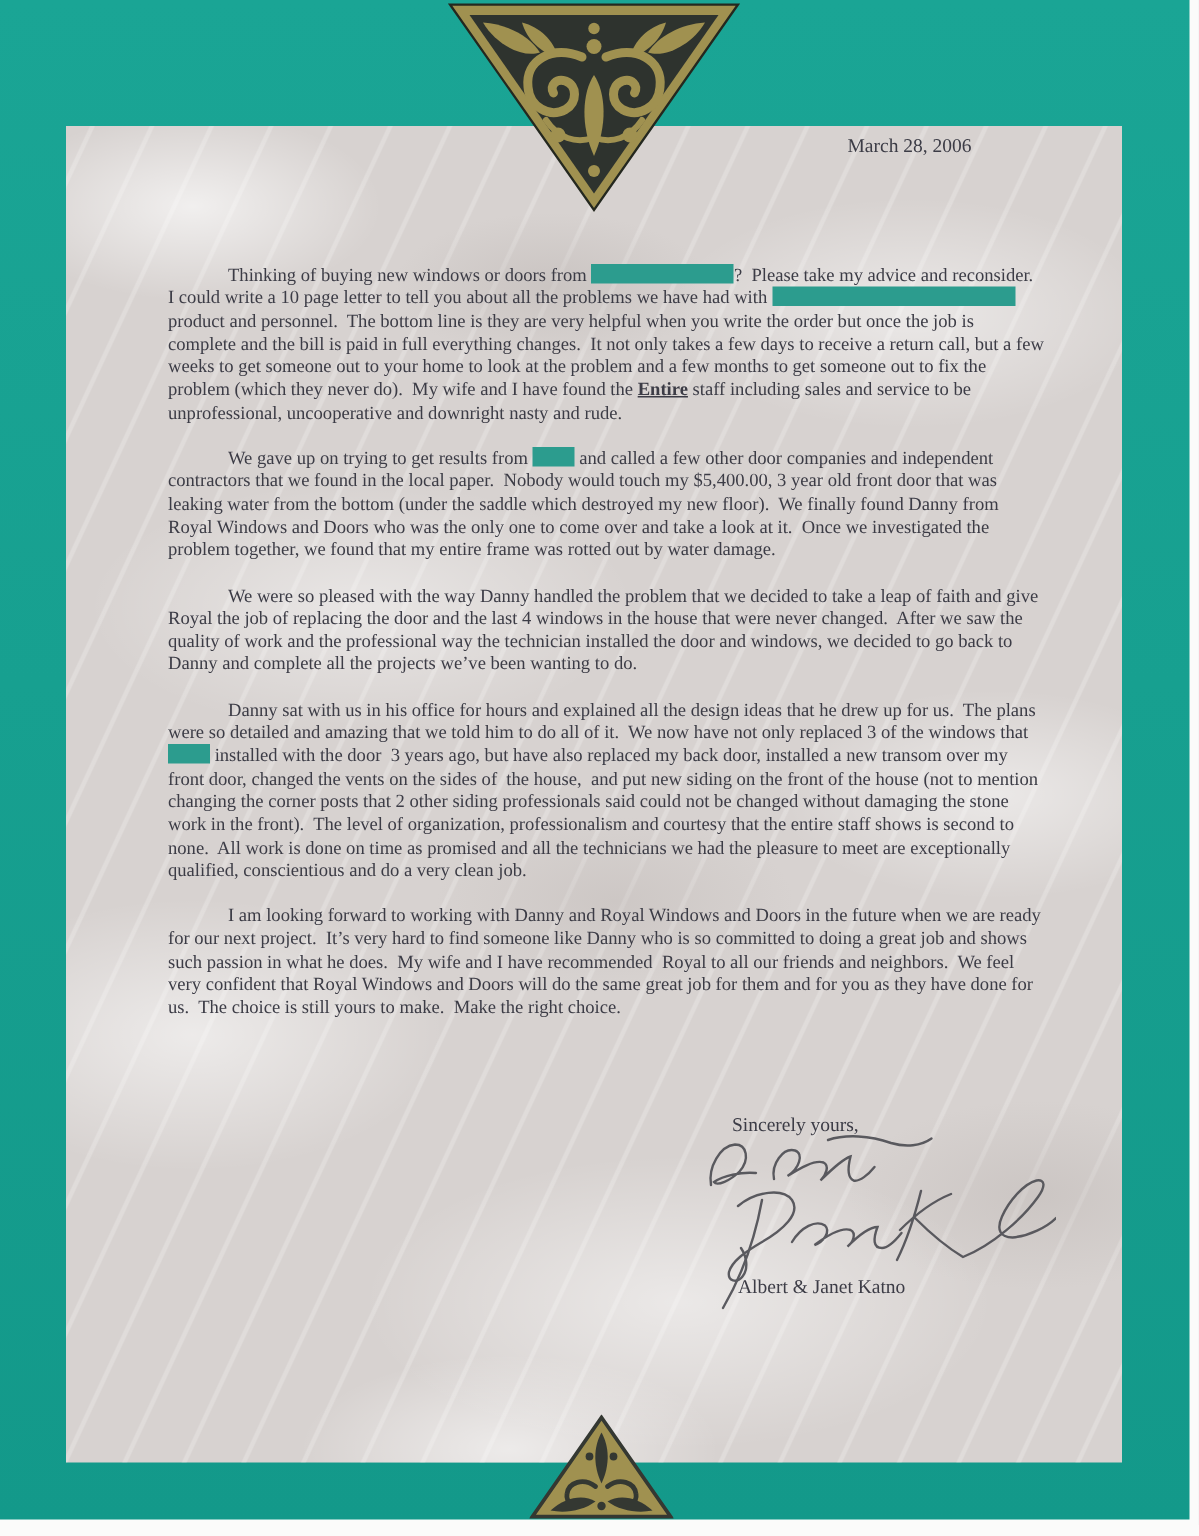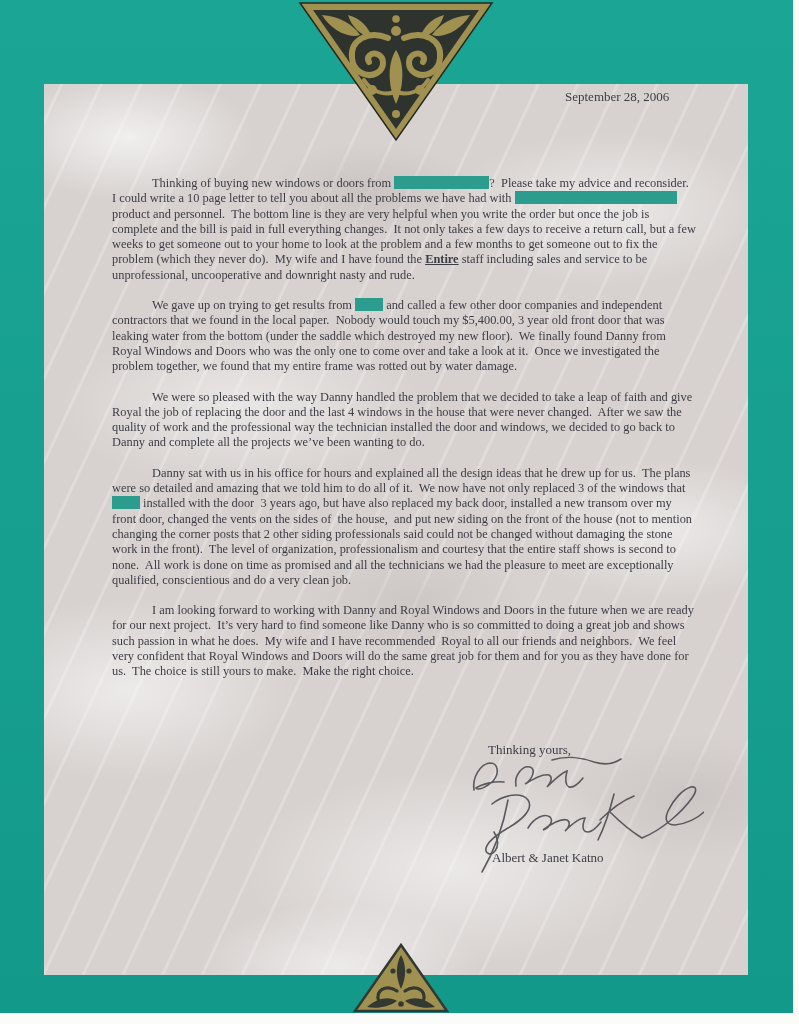--- a/index.html
+++ b/index.html
@@ -52,31 +52,31 @@
 </style>
 </head>
 <body>
 
 <div class="scan">
 
   <div class="mat"></div>
 
   <div class="paper">
 
-    <div class="date">September 28, 2006</div>
+    <div class="date">March 28, 2006</div>
 
     <div class="body-text">
       <p class="para"><span>Thinking of buying new windows or doors from </span><span class="red w95"></span><span>?  Please take my advice and reconsider.  I could write a 10 page letter to tell you about all the problems we have had with </span><span class="red w162"></span><span> product and personnel.  The bottom line is they are very helpful when you write the order but once the job is complete and the bill is paid in full everything changes.  It not only takes a few days to receive a return call, but a few weeks to get someone out to your home to look at the problem and a few months to get someone out to fix the problem (which they never do).  My wife and I have found the </span><span class="em-entire">Entire</span><span> staff including sales and service to be unprofessional, uncooperative and downright nasty and rude.</span></p>
       <p class="para"><span>We gave up on trying to get results from </span><span class="red w28"></span><span> and called a few other door companies and independent contractors that we found in the local paper.  Nobody would touch my $5,400.00, 3 year old front door that was leaking water from the bottom (under the saddle which destroyed my new floor).  We finally found Danny from Royal Windows and Doors who was the only one to come over and take a look at it.  Once we investigated the problem together, we found that my entire frame was rotted out by water damage.</span></p>
       <p class="para"><span>We were so pleased with the way Danny handled the problem that we decided to take a leap of faith and give Royal the job of replacing the door and the last 4 windows in the house that were never changed.  After we saw the quality of work and the professional way the technician installed the door and windows, we decided to go back to Danny and complete all the projects we’ve been wanting to do.</span></p>
       <p class="para"><span>Danny sat with us in his office for hours and explained all the design ideas that he drew up for us.  The plans were so detailed and amazing that we told him to do all of it.  We now have not only replaced 3 of the windows that </span><span class="red w28"></span><span> installed with the door  3 years ago, but have also replaced my back door, installed a new transom over my front door, changed the vents on the sides of  the house,  and put new siding on the front of the house (not to mention changing the corner posts that 2 other siding professionals said could not be changed without damaging the stone work in the front).  The level of organization, professionalism and courtesy that the entire staff shows is second to none.  All work is done on time as promised and all the technicians we had the pleasure to meet are exceptionally  qualified, conscientious and do a very clean job.</span></p>
       <p class="para"><span>I am looking forward to working with Danny and Royal Windows and Doors in the future when we are ready for our next project.  It’s very hard to find someone like Danny who is so committed to doing a great job and shows such passion in what he does.  My wife and I have recommended  Royal to all our friends and neighbors.  We feel very confident that Royal Windows and Doors will do the same great job for them and for you as they have done for us.  The choice is still yours to make.  Make the right choice.</span></p>
     </div>
 
-    <div class="closing">Thinking yours,</div>
+    <div class="closing">Sincerely yours,</div>
 
     <svg class="signature" viewBox="0 0 240 132" width="240" height="132">
       <g fill="none" stroke="#4f4f55" stroke-width="1.6" stroke-linecap="round" opacity="0.92">
         <path d="M10,42 C8,30 16,16 26,15 C34,15 36,25 29,33 C23,39 14,43 12,40 C18,36 30,33 40,34"></path>
         <path d="M52,38 C50,28 58,17 66,19 C72,21 69,31 61,36 C69,31 79,25 85,27 C89,29 87,35 83,39 C89,33 97,25 103,23 C101,31 101,37 105,39 C109,40 115,35 119,30"></path>
         <path d="M88,12 C100,8 116,9 130,14 C140,17 150,16 157,11"></path>
         <path d="M28,56 C40,46 58,44 64,52 C70,61 58,72 44,80 C32,87 24,93 22,100 C21,106 27,108 31,103 C35,98 34,90 30,84"></path>
         <path d="M44,52 C40,74 32,100 18,124"></path>
         <path d="M64,80 C70,70 80,65 86,69 C90,73 85,80 79,82 C87,76 97,70 103,72 C107,74 105,80 101,83 C107,77 115,70 121,70 C118,78 118,84 124,84 C128,84 133,79 137,74"></path>
         <path d="M150,46 C146,62 140,80 134,92 M136,72 C148,60 160,52 170,48 M146,64 C156,74 168,84 178,90 C198,82 218,64 228,50 C233,43 233,38 227,39 C219,41 209,52 204,63 C200,72 203,77 211,77 C222,76 234,70 240,64"></path>

